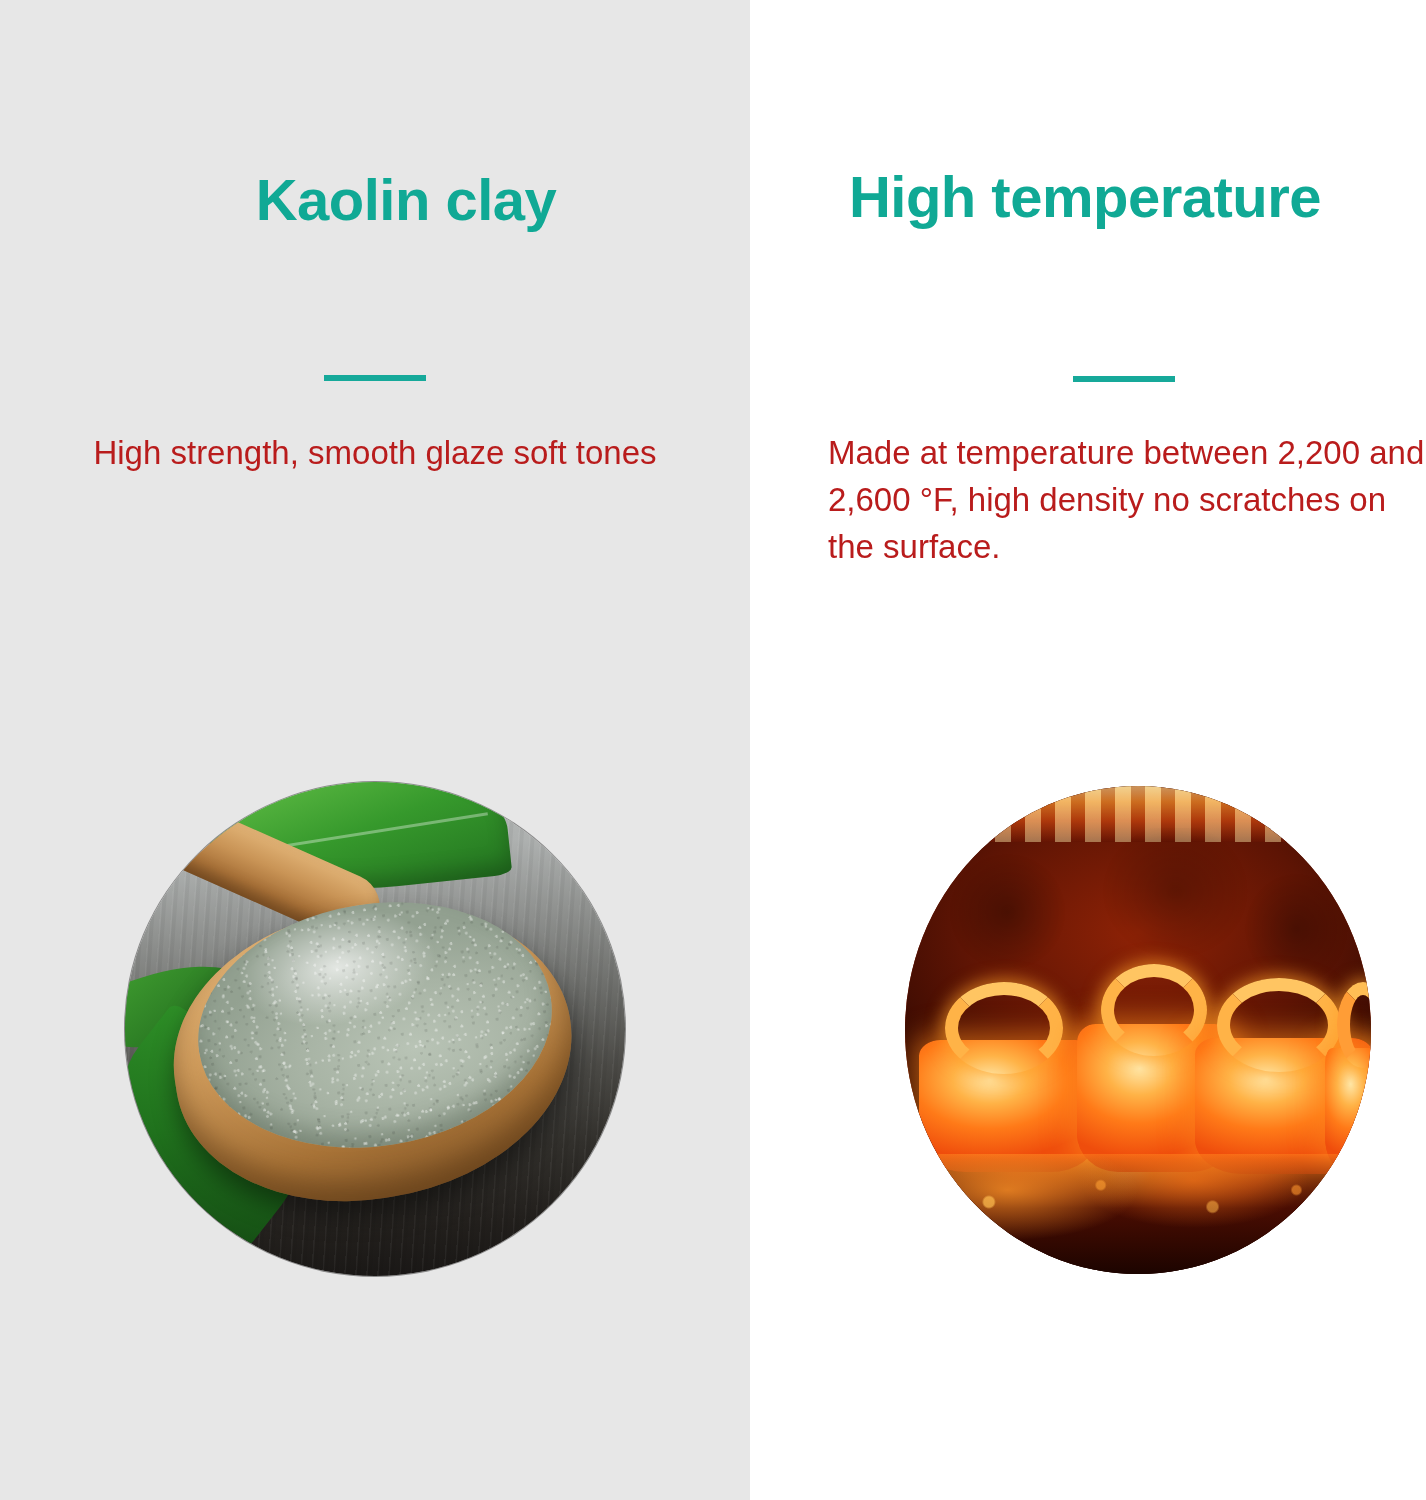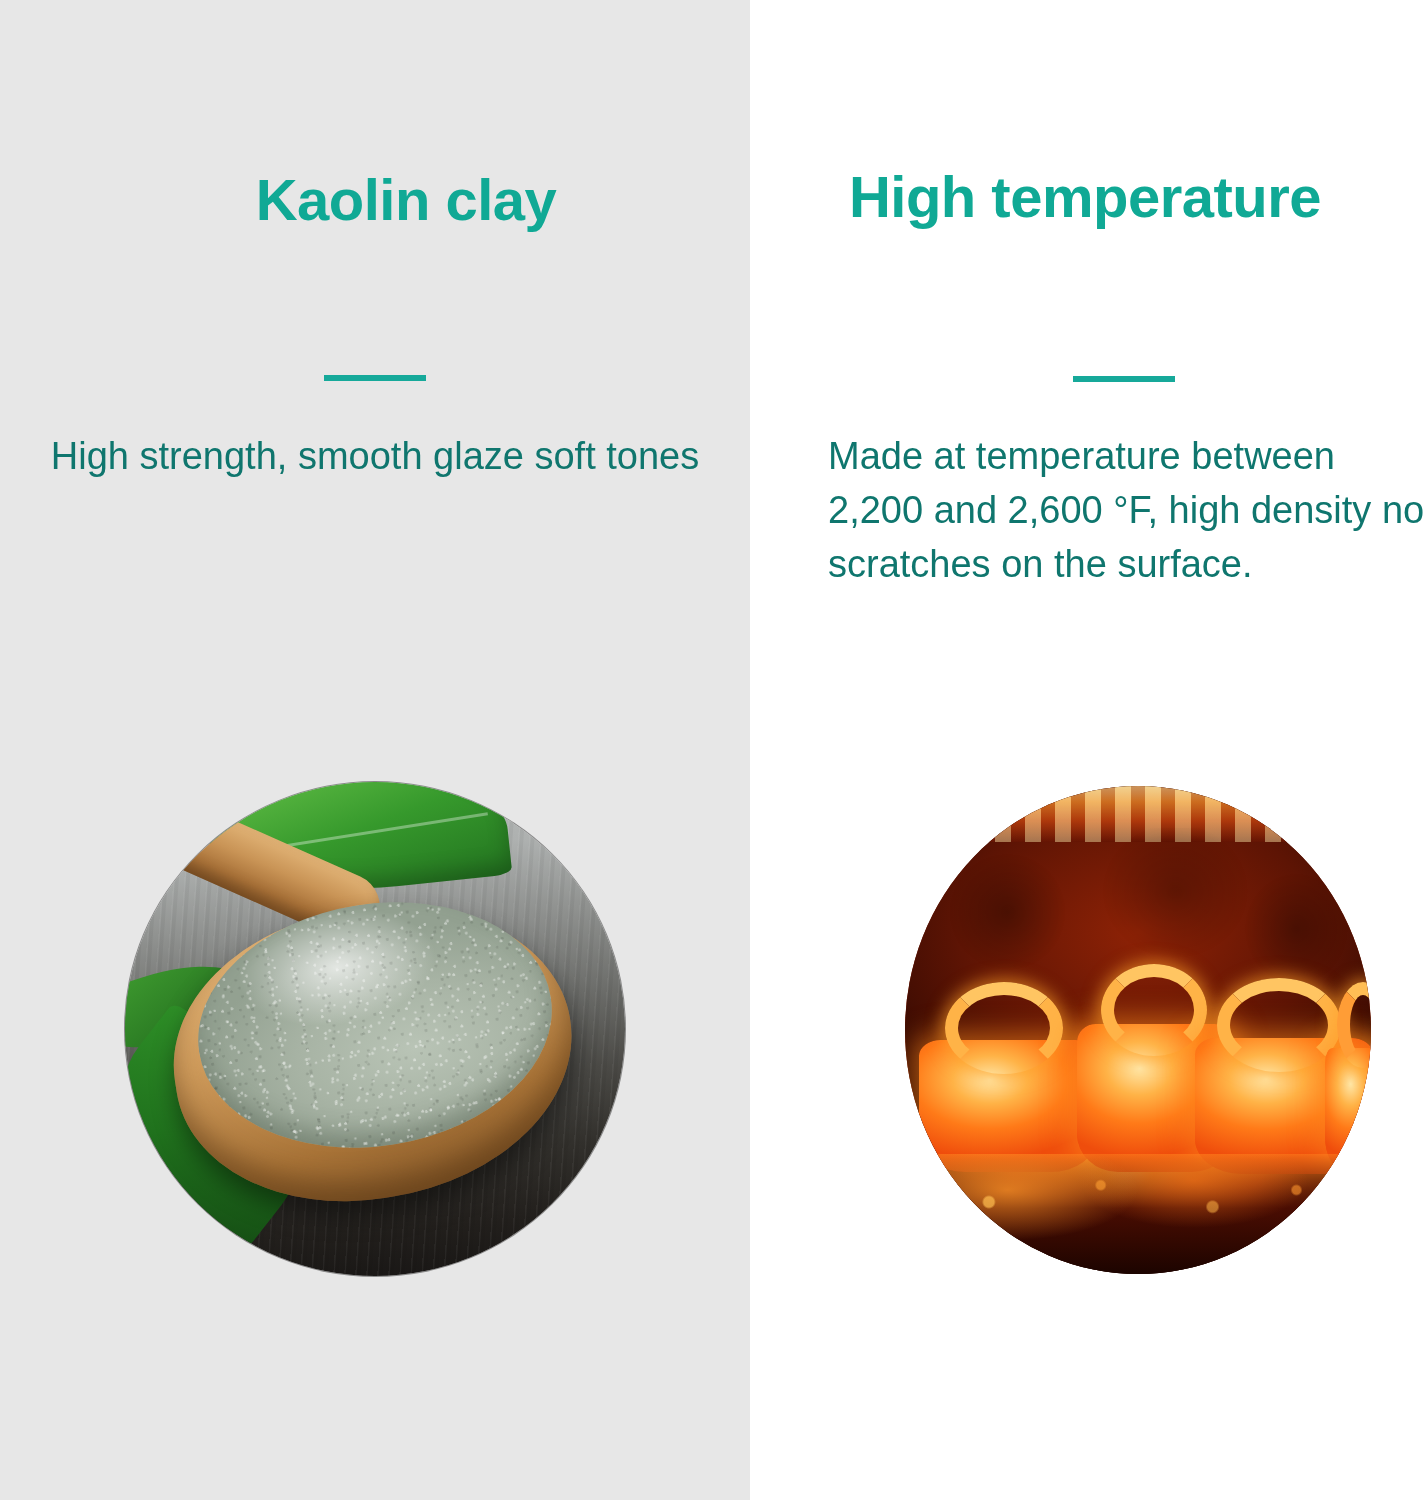--- a/index.html
+++ b/index.html
@@ -70,22 +70,22 @@
     height:6px;
     width:102px;
     background:#16a99a;
   }
   .divider-left  { top:375px; left:324px; }
   .divider-right { top:376px; left:323px; }
 
   
   .body-text {
     position:absolute;
-    color:#0f766e;
-    font-size:38px;
+    color:#b91c1c;
+    font-size:33px;
     line-height:1.42;
   }
   .body-left {
     top:430px;
     left:40px; width:670px;
     text-align:center;
   }
   .body-right {
     top:430px;
     left:78px; width:600px;

